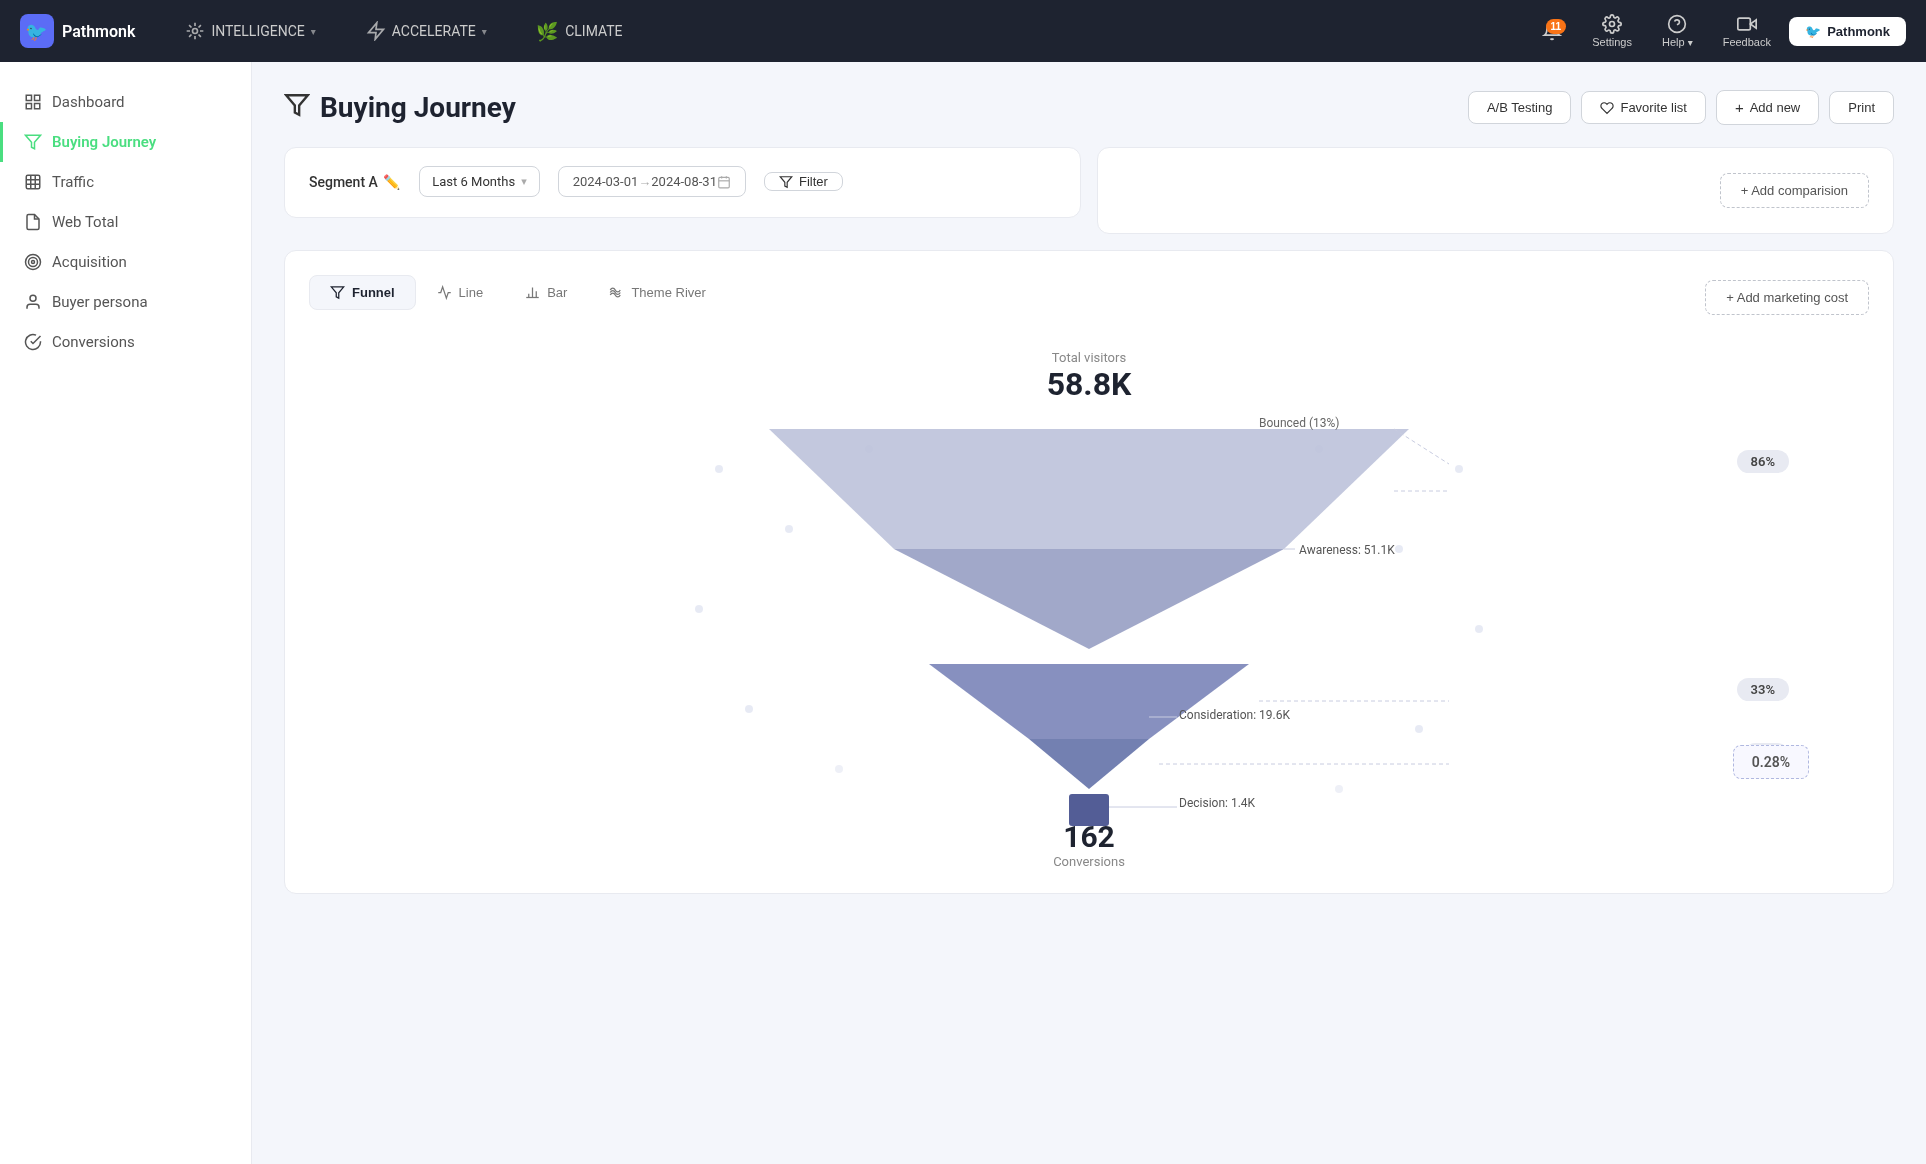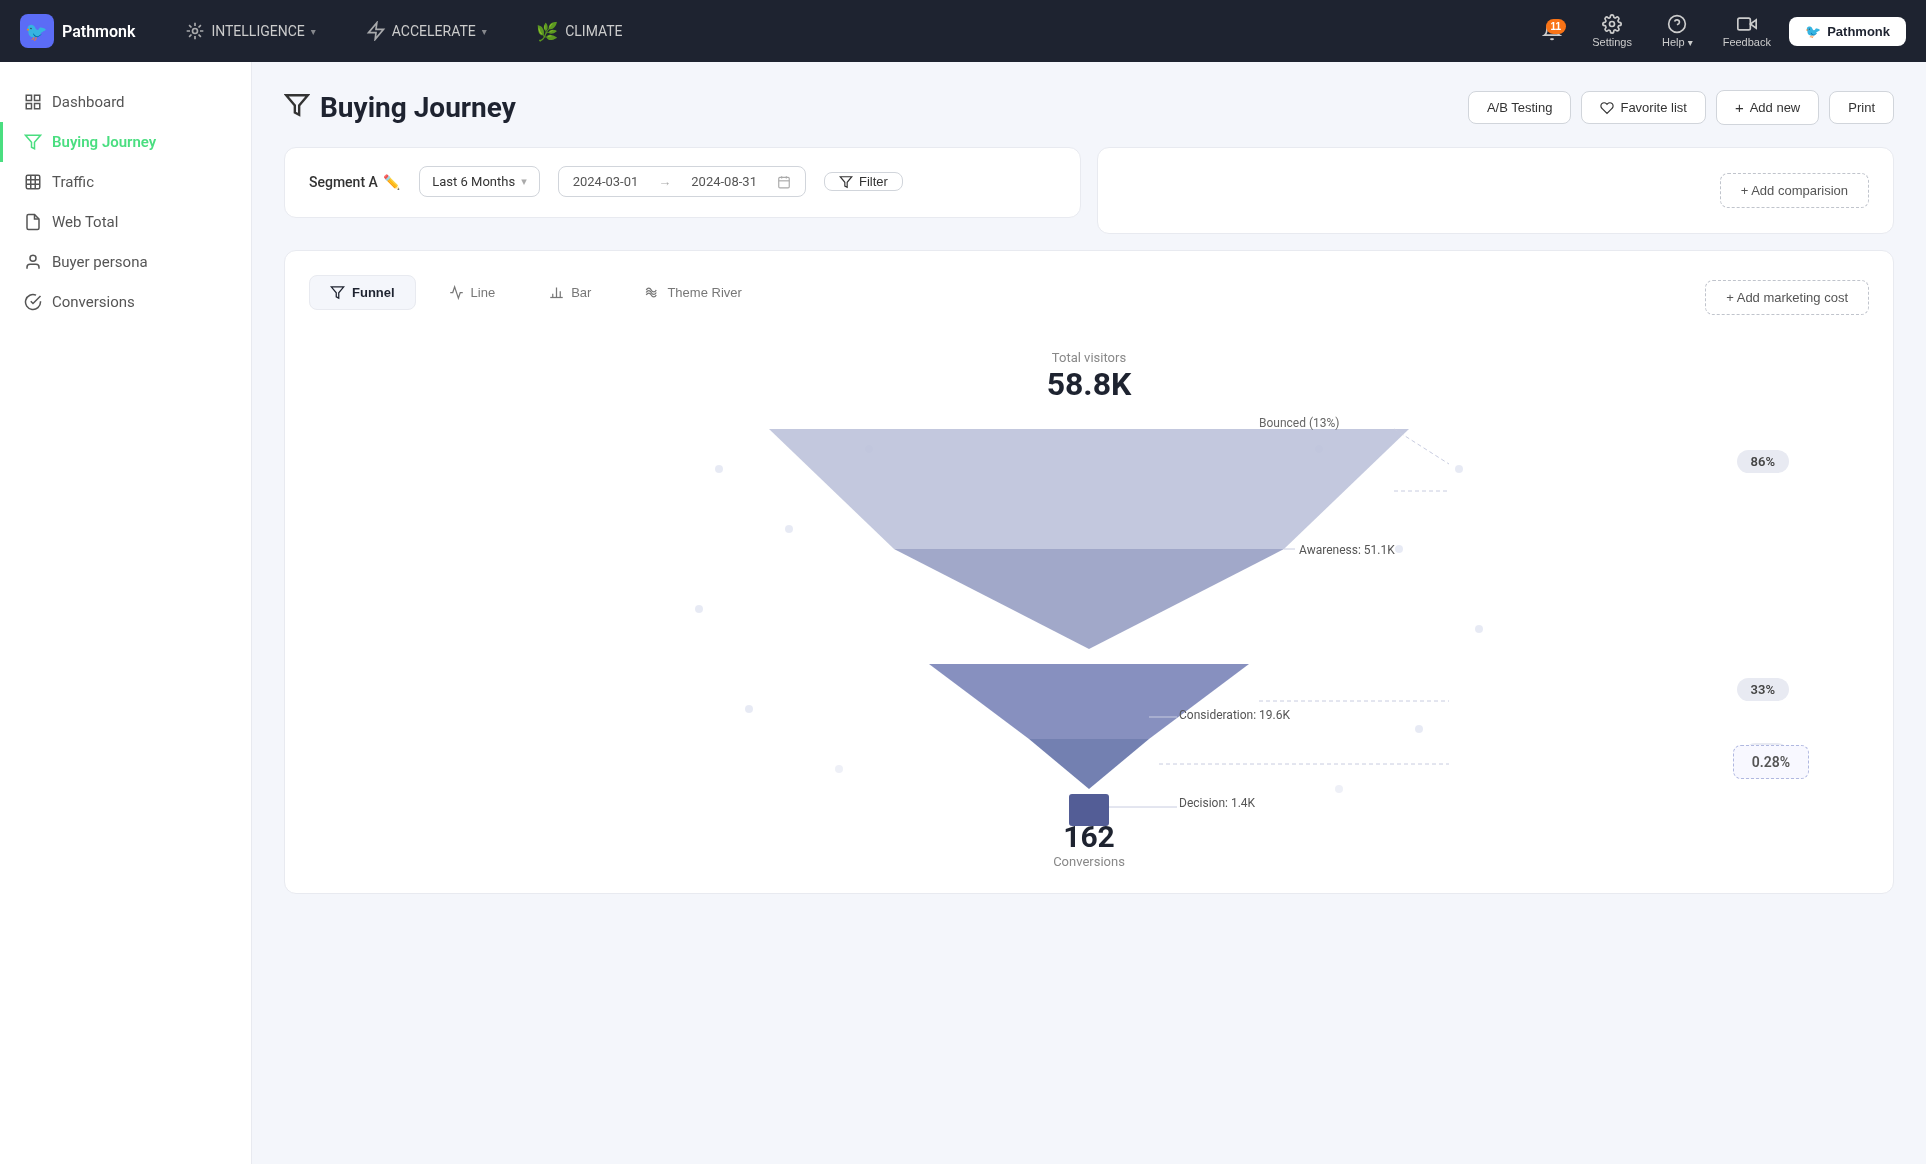--- a/index.html
+++ b/index.html
@@ -79,21 +79,21 @@
     
     .segment-panel {
       background: #fff; border-radius: 12px; border: 1px solid #e8eaf0; padding: 18px 24px 20px; margin-bottom: 16px; display: flex; align-items: center; gap: 18px; flex-wrap: wrap;
     }
     .segment-label { font-size: 14px; color: #333; font-weight: 500; display: flex; align-items: center; gap: 6px; }
     .edit-icon { cursor: pointer; color: #999; font-size: 14px; }
     .date-range-select {
       display: flex; align-items: center; gap: 6px; border: 1px solid #d1d5db; border-radius: 8px; padding: 7px 12px; background: #fff; font-size: 13px; cursor: pointer; color: #333;
     }
     .date-range-field {
-      display: flex; align-items: center; gap: 20px; border: 1px solid #d1d5db; border-radius: 8px; padding: 7px 14px; background: #fff; font-size: 13px; color: #555;
+      display: flex; align-items: center; gap: 0; border: 1px solid #d1d5db; border-radius: 8px; padding: 7px 14px; background: #fff; font-size: 13px; color: #555;
     }
     .date-arrow { color: #aaa; }
     .filter-btn {
       display: flex; align-items: center; gap: 6px; border: 1px solid #d1d5db; border-radius: 8px; padding: 1px 14px; background: #fff; font-size: 13px; cursor: pointer; color: #333;
     }
 
     
     .add-comparison-panel {
       background: #fff; border-radius: 12px; border: 1px solid #e8eaf0; padding: 18px 24px; display: flex; align-items: center; justify-content: flex-end;
     }
@@ -101,21 +101,21 @@
       border: 1px dashed #c0c4cc; background: #fff; color: #555; border-radius: 8px; padding: 9px 20px; font-size: 13px; cursor: pointer; display: flex; align-items: center; gap: 6px;
     }
 
     
     .chart-panel {
       background: #fff; border-radius: 12px; border: 1px solid #e8eaf0; padding: 24px 24px 24px; position: relative;
     }
 
     
     .chart-tabs {
-      display: flex; align-items: flex-start; gap: 12px; margin-bottom: 10px;
+      display: flex; align-items: flex-start; gap: 0; margin-bottom: 10px;
     }
     .chart-tab {
       display: flex; align-items: center; gap: 7px; padding: 9px 20px; font-size: 13px; color: #777; cursor: pointer; border-radius: 8px; border: 1px solid transparent; background: none;
     }
     .chart-tab.active {
       background: #f4f6fb; color: #1e2330; font-weight: 600; border-color: #e8eaf0;
     }
 
     .chart-toolbar {
       display: flex; align-items: center; justify-content: space-between; margin-bottom: 20px;
@@ -246,20 +246,28 @@
           <path d="M3 9h18M3 15h18M9 3v18M15 3v18"></path>
         </svg>
       <span>Traffic</span>
     </div>
     <div class="sidebar-item">
       <svg class="sidebar-item-icon" viewBox="0 0 24 24" fill="none" stroke="currentColor" stroke-width="2">
           <path d="M14 2H6a2 2 0 00-2 2v16a2 2 0 002 2h12a2 2 0 002-2V8z"></path>
           <polyline points="14 2 14 8 20 8"></polyline>
         </svg>
       <span>Web Total</span>
+    </div>
+    <div class="sidebar-item">
+      <svg class="sidebar-item-icon" viewBox="0 0 24 24" fill="none" stroke="currentColor" stroke-width="2">
+          <circle cx="12" cy="12" r="10"></circle>
+          <circle cx="12" cy="12" r="6"></circle>
+          <circle cx="12" cy="12" r="2"></circle>
+        </svg>
+      <span>Acquisition</span>
     </div>
     <div class="sidebar-item">
       <svg class="sidebar-item-icon" viewBox="0 0 24 24" fill="none" stroke="currentColor" stroke-width="2">
           <path d="M20 21v-2a4 4 0 00-4-4H8a4 4 0 00-4 4v2"></path>
           <circle cx="12" cy="7" r="4"></circle>
         </svg>
       <span>Buyer persona</span>
     </div>
     <div class="sidebar-item">
       <svg class="sidebar-item-icon" viewBox="0 0 24 24" fill="none" stroke="currentColor" stroke-width="2">

